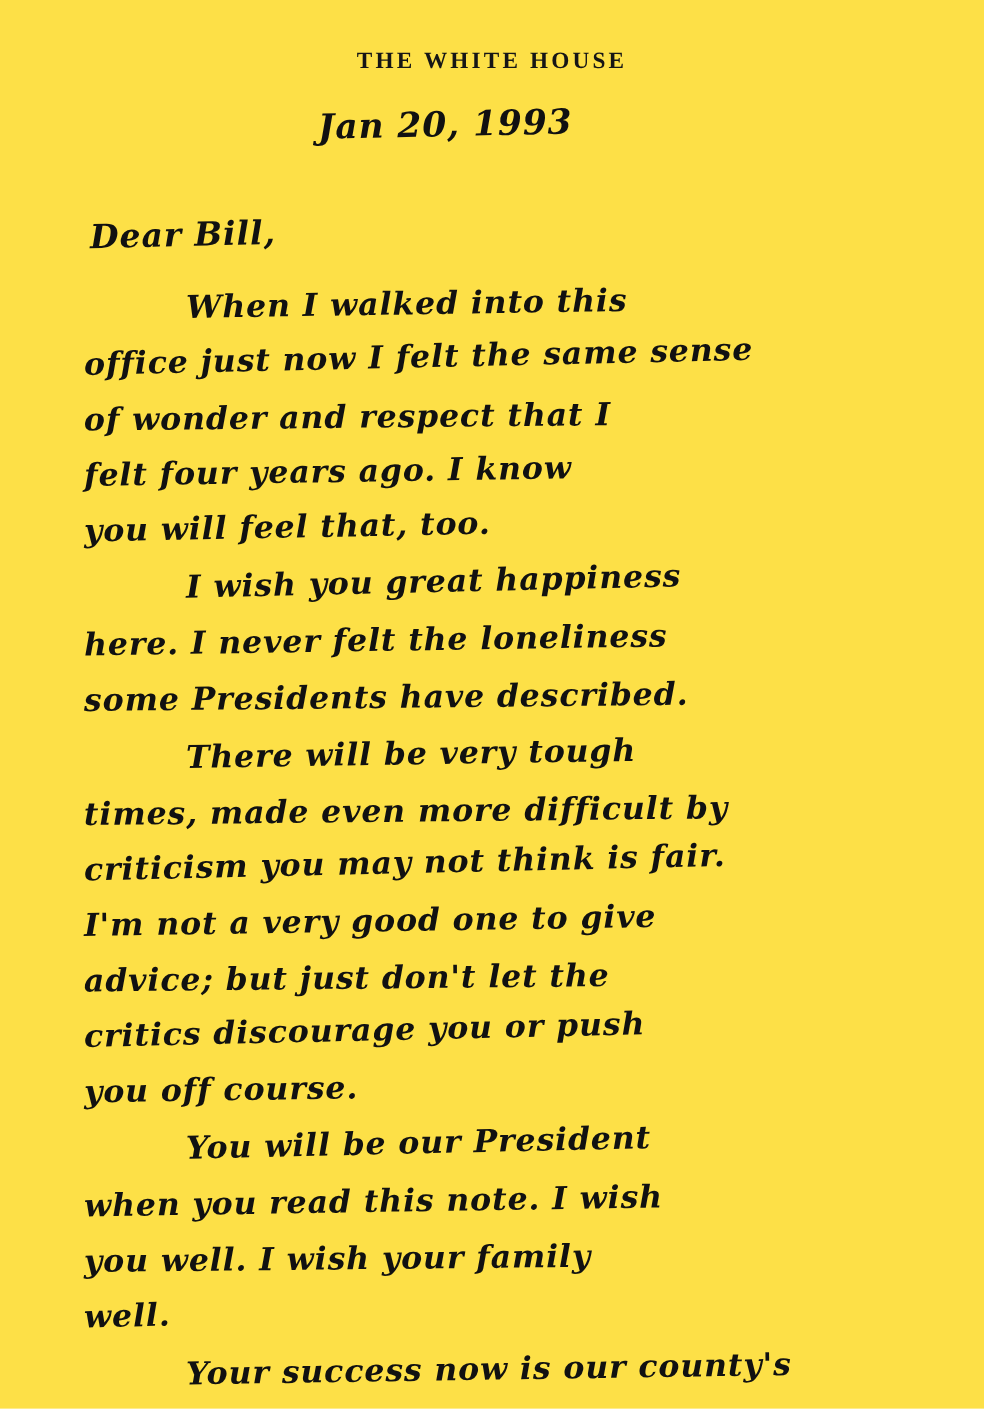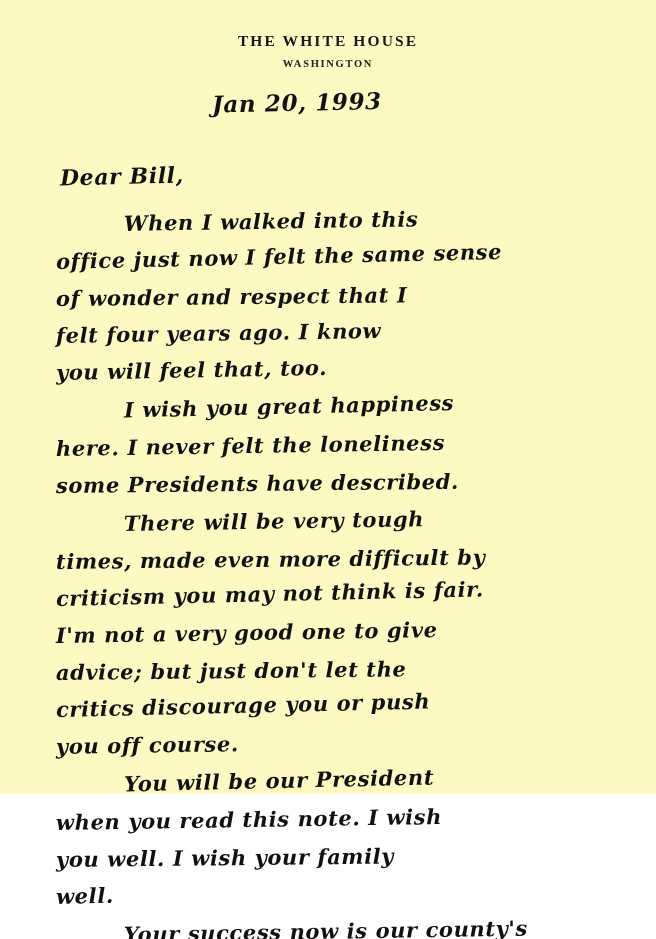--- a/index.html
+++ b/index.html
@@ -11,22 +11,22 @@
     width: 656px;
     height: 939px;
     overflow: hidden;
     font-family: "Liberation Serif", serif;
     color: #1a1a1a;
   }
 
   .page {
     position: relative;
     width: 656px;
-    height: 794px;
-    background: #fef9c3;
+    height: 939px;
+    background: #fde047;
     box-sizing: border-box;
   }
 
   
   .letterhead {
     text-align: center;
     padding-top: 32px;
   }
   .letterhead-title {
     font-family: "Liberation Serif", serif;
@@ -94,21 +94,20 @@
   .line.t3 { transform: rotate(-0.6deg); }
   .line.t4 { transform: rotate(-1.1deg); }
 </style>
 </head>
 <body>
 
 <div class="page">
 
   <div class="letterhead">
     <div class="letterhead-title">THE WHITE HOUSE</div>
-    <div class="letterhead-sub">WASHINGTON</div>
   </div>
 
   <div class="hand date-line">Jan 20, 1993</div>
 
   <div class="hand salutation">Dear Bill,</div>
 
   <div class="body-block hand">
 
     <div class="para">
       <div class="line indent t1">When I walked into this</div>

